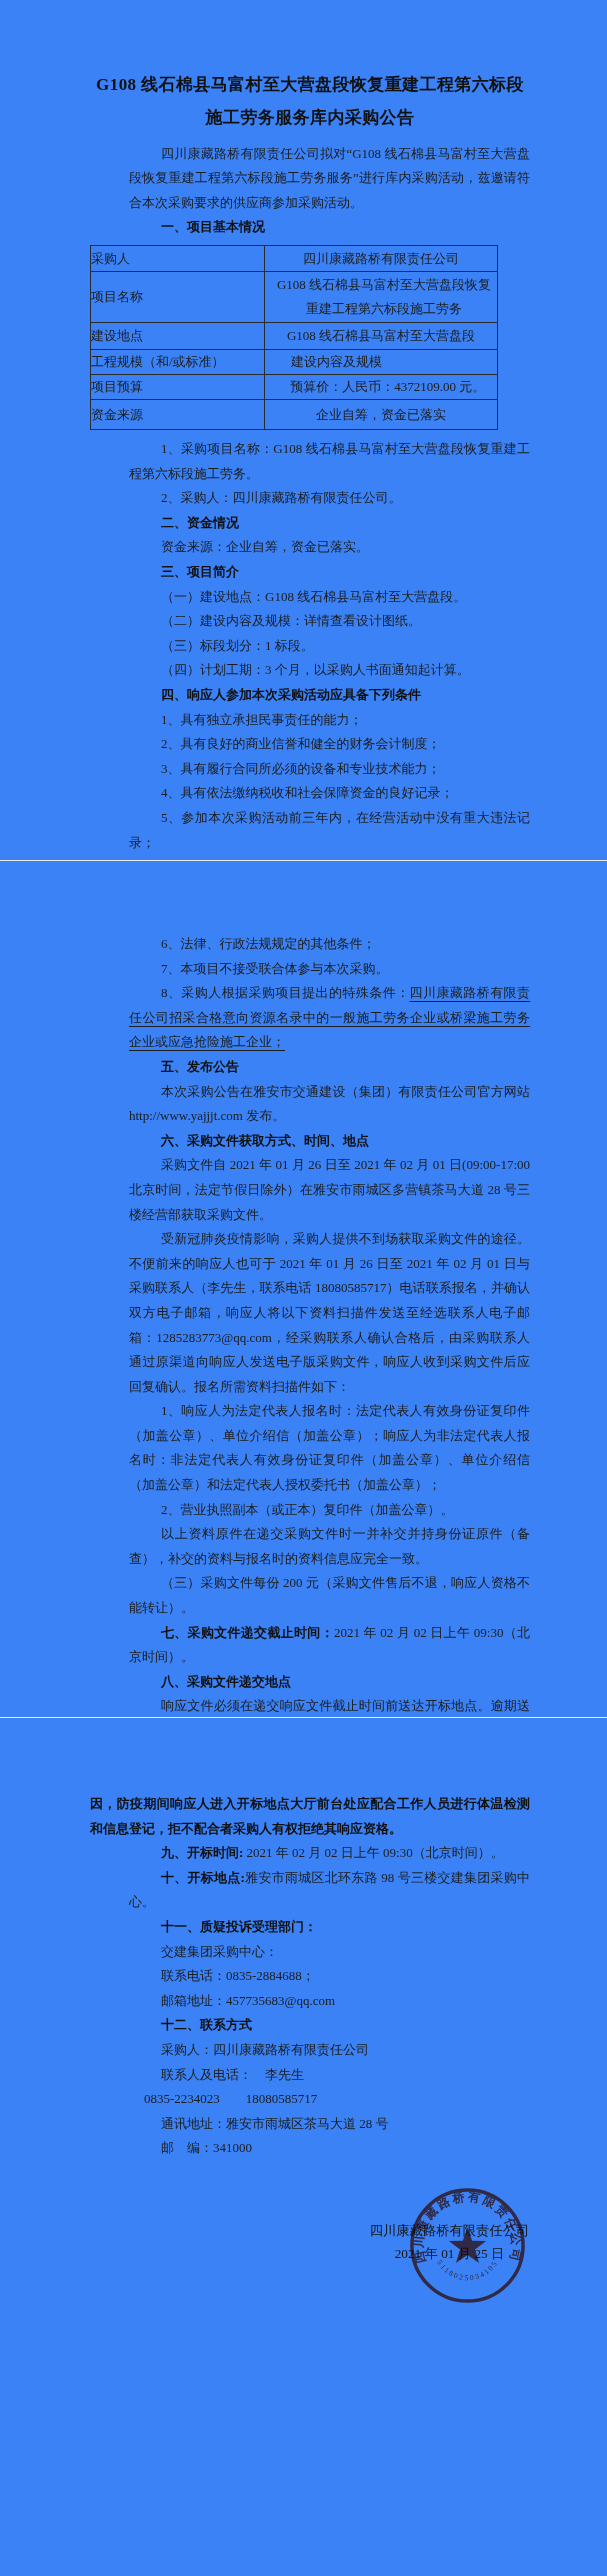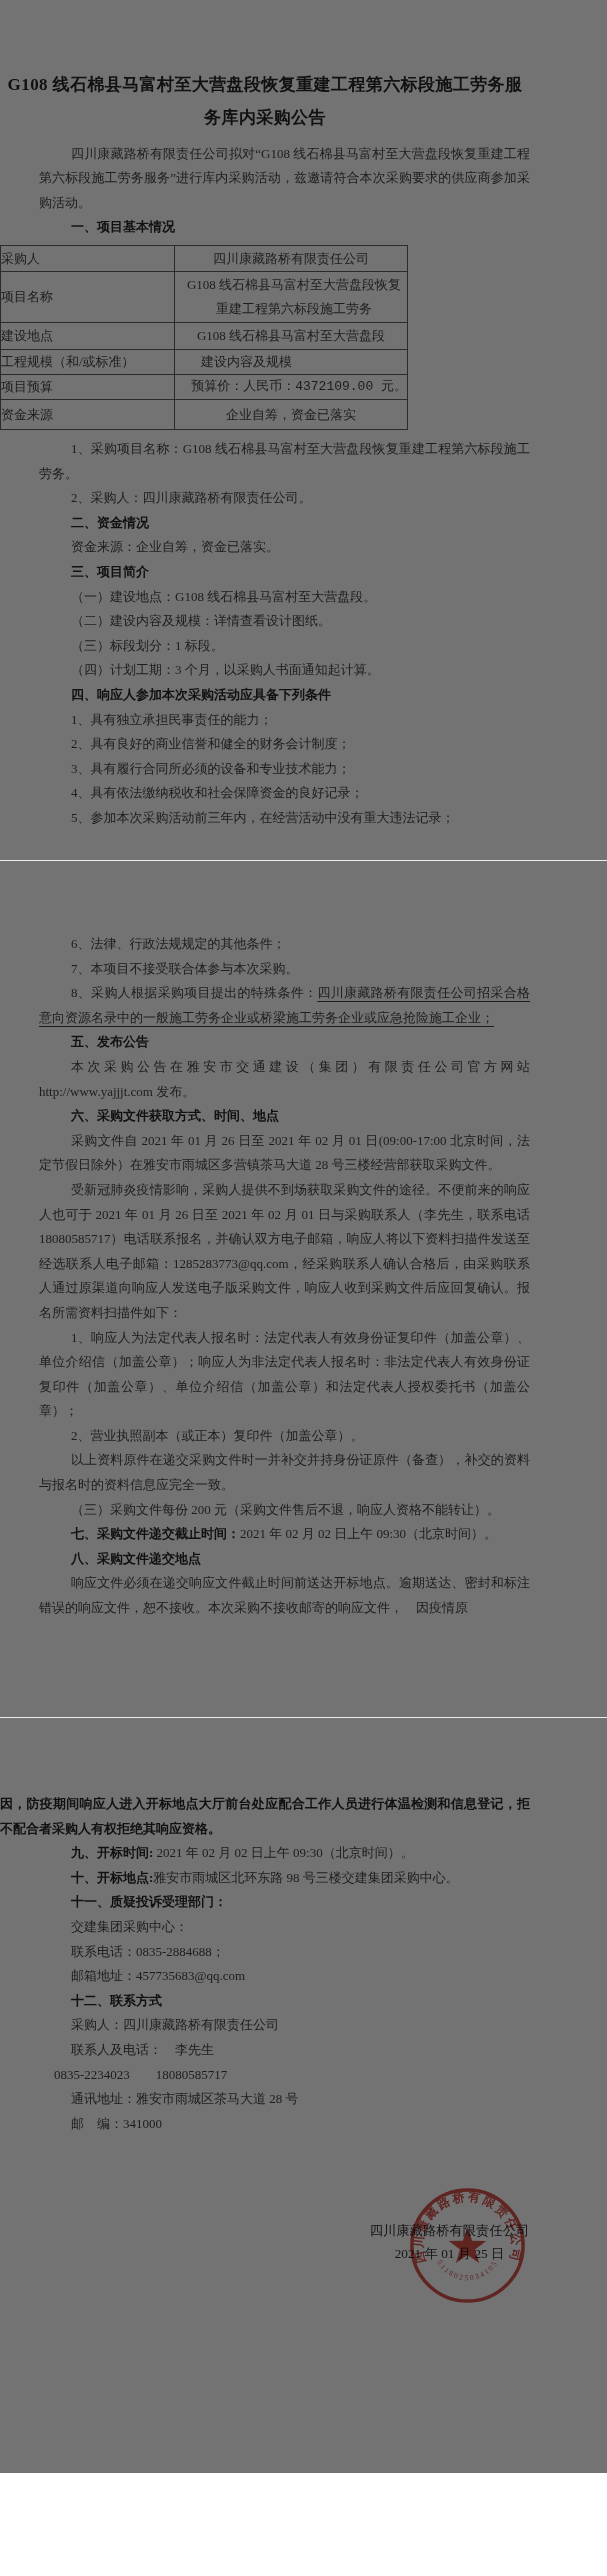--- a/index.html
+++ b/index.html
@@ -1,34 +1,34 @@
 <!DOCTYPE html>
 <html style="font-size:12px"><head>
 <meta charset="utf-8">
 <style>
   html,body{margin:0;padding:0;background:#ffffff;}
   body{width:607px;font-family:"Liberation Serif","DejaVu Serif",serif;color:#1d1d1d;}
-  .pg{position:relative;width:607px;box-sizing:border-box;background:#737373;
-      padding-right:77px;overflow:hidden;}
+  .pg{position:relative;width:607px;box-sizing:border-box;background:#3b82f6;
+      padding-left:90px;padding-right:77px;overflow:hidden;}
   #p1{height:860px;padding-top:68px;}
   #p2{height:857px;padding-top:71px;border-top:1.5px solid #ececec;}
-  #p3{height:756px;padding-top:74px;border-top:1.5px solid #ececec;}
+  #p3{height:860px;padding-top:74px;border-top:1.5px solid #ececec;}
   p{margin:0;font-size:13px;line-height:24.6px;text-align:justify;color:#1d1d1d;}
   .ind{text-indent:32px;margin-left:39px;}
   .hd{font-weight:bold;color:#111;}
   .title{margin:0 0 7.6px 0;font-size:17px;line-height:33px;font-weight:bold;
          text-align:center;letter-spacing:0.4px;color:#111;}
   table.info{border-collapse:collapse;width:408px;margin:5.3px 0 6.8px 0;table-layout:fixed;}
   table.info td{border:1.2px solid #2b2b2b;font-size:13px;vertical-align:middle;
                 line-height:24px;padding:0;}
   td.lbl{width:173px;padding-left:20px;}
   td.val{text-align:center;}
   td.val.l12{text-align:center;padding-left:9px;padding-right:3px;}
   td.val.l34{text-align:left;padding-left:26px;}
-  td.val.l18{text-align:right;padding-left:13.7px;font-family:Liberation Mono, monospace;}
+  td.val.l18{text-align:center;padding-left:13.7px;}
   tr.rA td{height:25px;} tr.rB td{height:50px;} tr.rC td{height:26px;}
   tr.rD td{height:24px;} tr.rE td{height:23px;} tr.rF td{height:29px;margin-top:34px;}
   .u{text-decoration:underline;text-underline-offset:3.8px;}
   .phones{margin-left:54px;}
   .sig{position:absolute;left:313px;top:501px;width:273px;text-align:center;
        font-size:13.3px;line-height:23px;color:#151515;z-index:1;}
   .seal{position:absolute;left:407px;top:467px;width:121px;height:121px;
         z-index:2;opacity:0.87;mix-blend-mode:multiply;}
 </style>
 </head>

